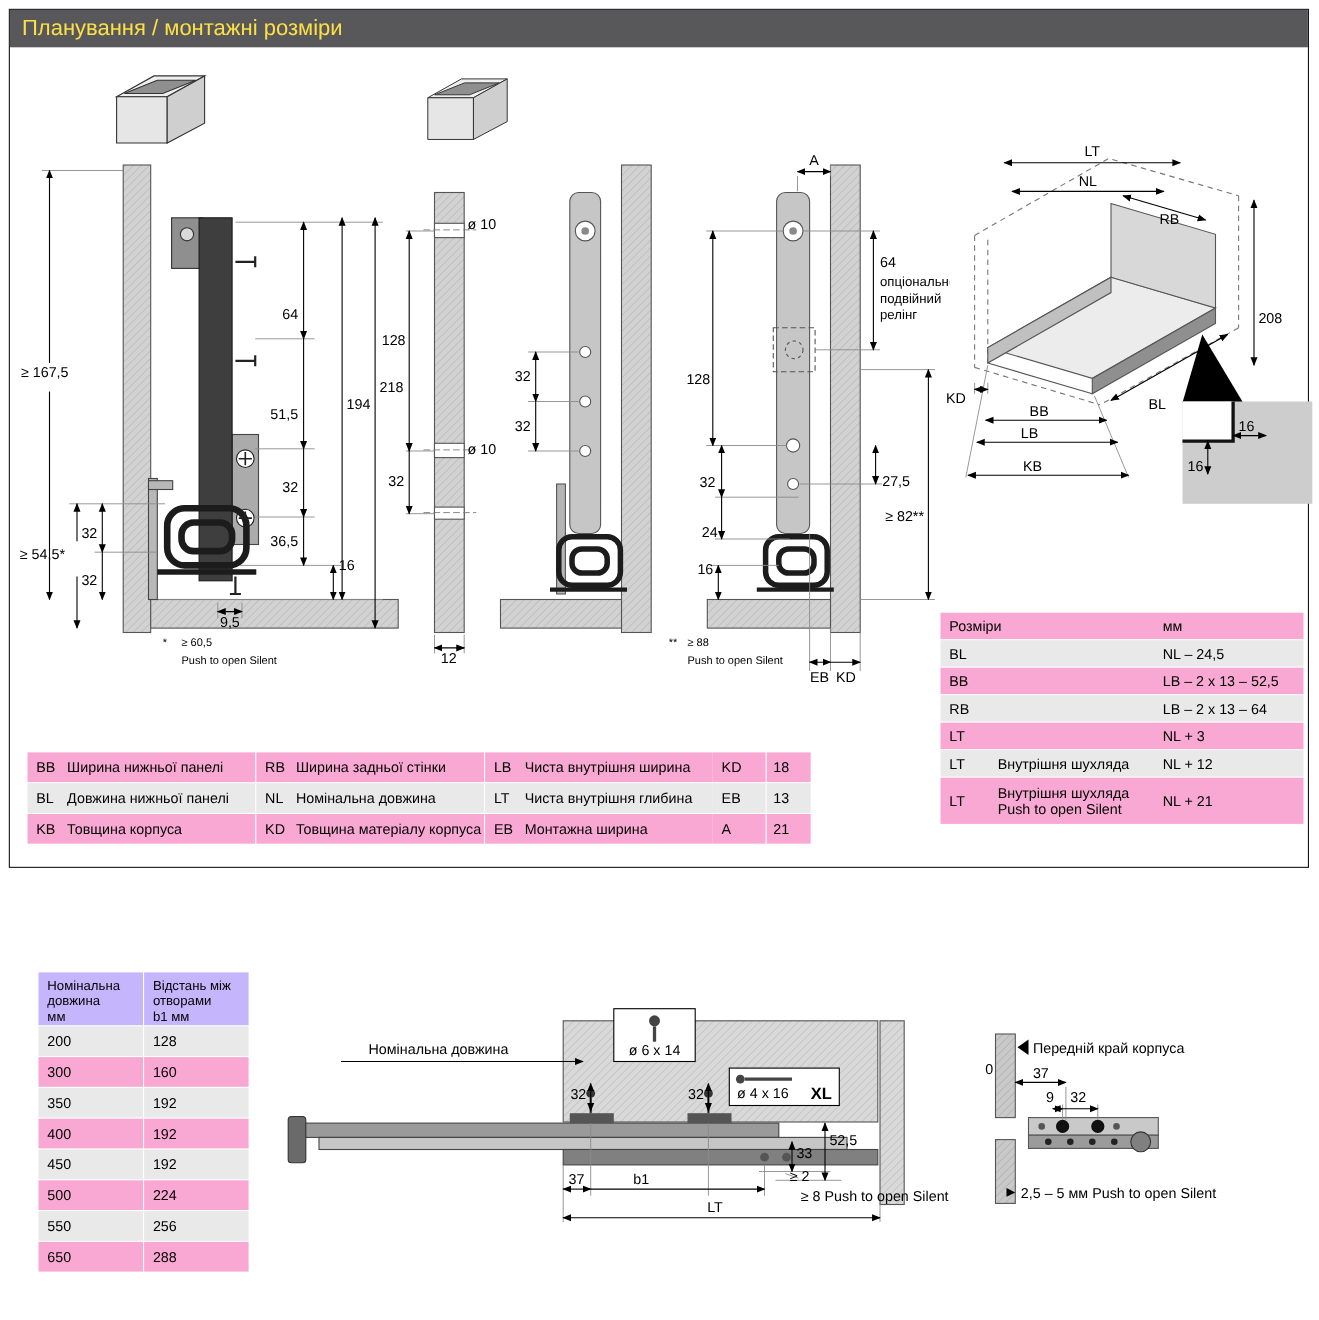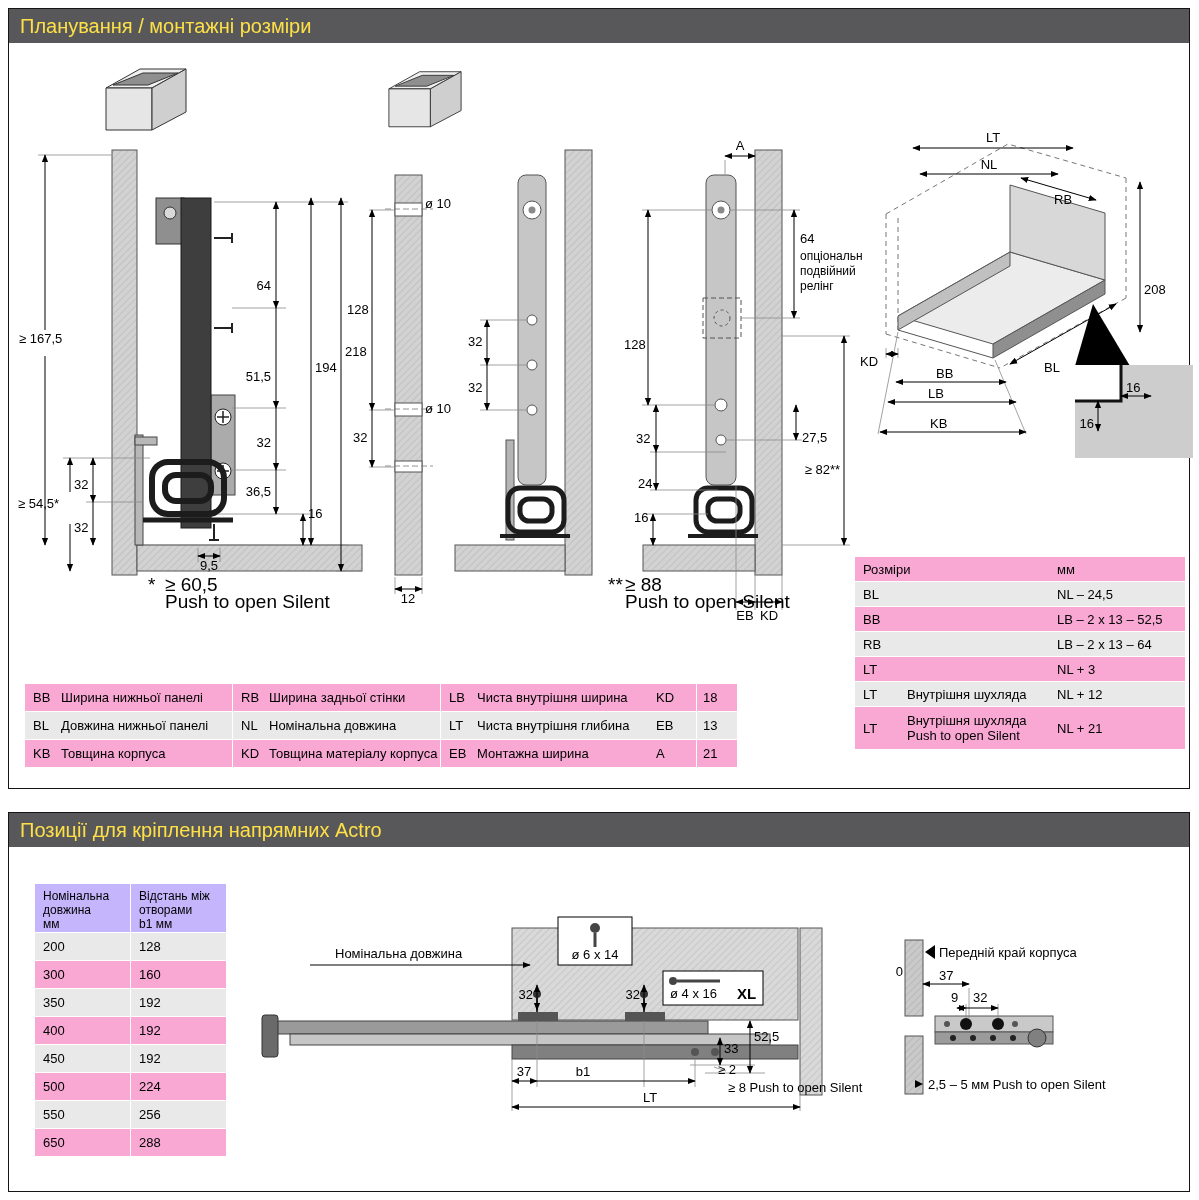--- a/index.html
+++ b/index.html
@@ -2,21 +2,21 @@
 <html><head>
 <meta charset="utf-8">
 <style>
 *{margin:0;padding:0;box-sizing:border-box}
 html,body{background:#fff}
 body{font-family:"Liberation Sans",sans-serif;color:#000}
 #page{position:relative;width:1199px;height:1200px;background:#fff;overflow:hidden}
 .abs{position:absolute}
 .box{position:absolute;border:1px solid #151515;background:#fff}
 .bar{height:34px;background:#58585a;color:#fde047;display:flex;align-items:center;padding:0 11px;font-size:20px}
-.note{position:absolute;font-size:19px;line-height:17px}
+.note{position:absolute;font-size:10px;line-height:17px}
 .note .star{display:inline-block;width:17px}
 .note .l2{padding-left:17px}
 .g1{background:#f9a8d4}.g2{background:#e9e9e9}
 .lgrow{display:flex}
 .lgcell{width:207px;height:27px;display:flex;align-items:center;padding-left:8px;margin:0 1px 1px 0;font-size:13px}
 .lgcell .code{width:28px;flex:none}
 .abcrow{display:flex;margin-bottom:1px}
 .abcrow .c1{width:48px;height:27px;display:flex;align-items:center;padding-left:8px;margin-right:1px;font-size:13px}
 .abcrow .c2{width:40px;height:27px;display:flex;align-items:center;padding-left:6px;font-size:13px}
 .dimt{position:absolute;width:330px;font-size:13px}
@@ -461,25 +461,20 @@
         <span class="dd">Внутрішня шухляда</span>
         <span class="dv">NL + 12</span>
       </div>
     <div class="dimrow h42 g1">
         <span class="dc">LT</span>
         <span class="dd">Внутрішня шухляда Push to open Silent</span>
         <span class="dv">NL + 21</span>
       </div>
   </div>
 
-  <div class="box" style="left:8px;top:812px;width:1182px;height:380px">
-    <div class="bar">
-      <span>Позиції для кріплення напрямних Actro</span>
-    </div>
-  </div>
 
   <div class="ntab" style="left:35px;top:884px">
     <div class="hrow">
       <div class="hcell">
           <span>Номінальна</span>
           <span>довжина</span>
           <span>мм</span>
         </div>
       <div class="hcell">
           <span>Відстань між</span>

